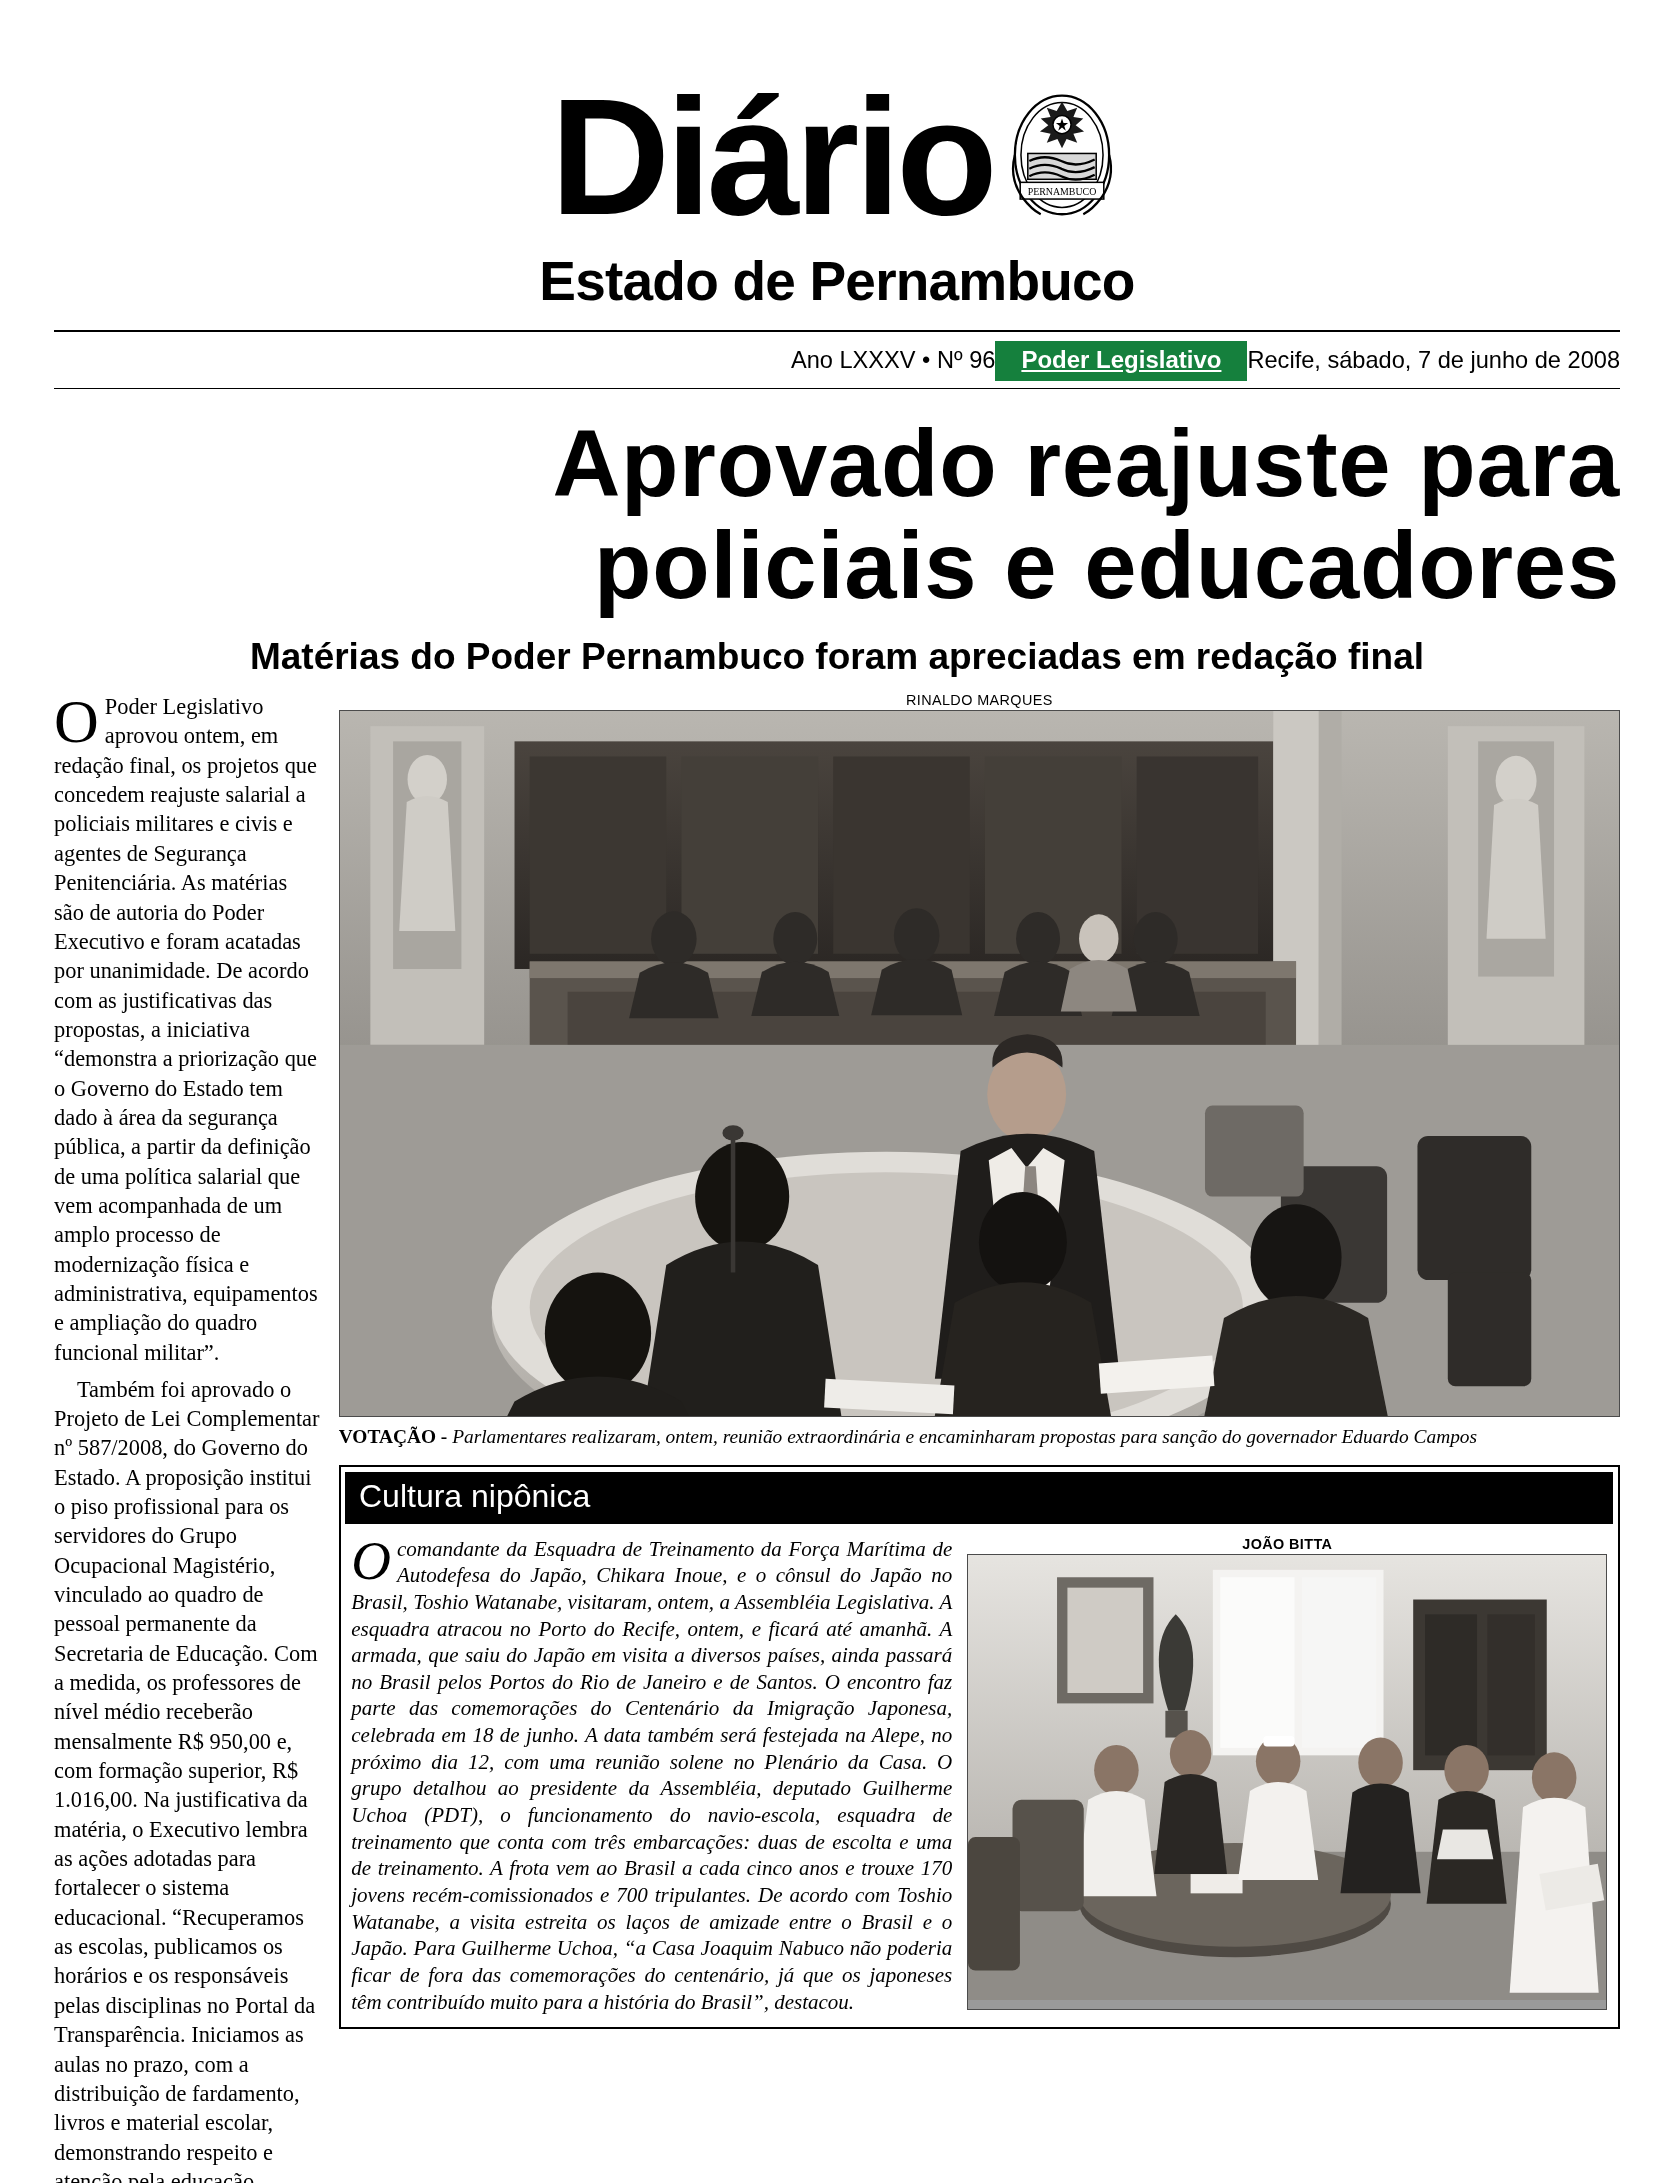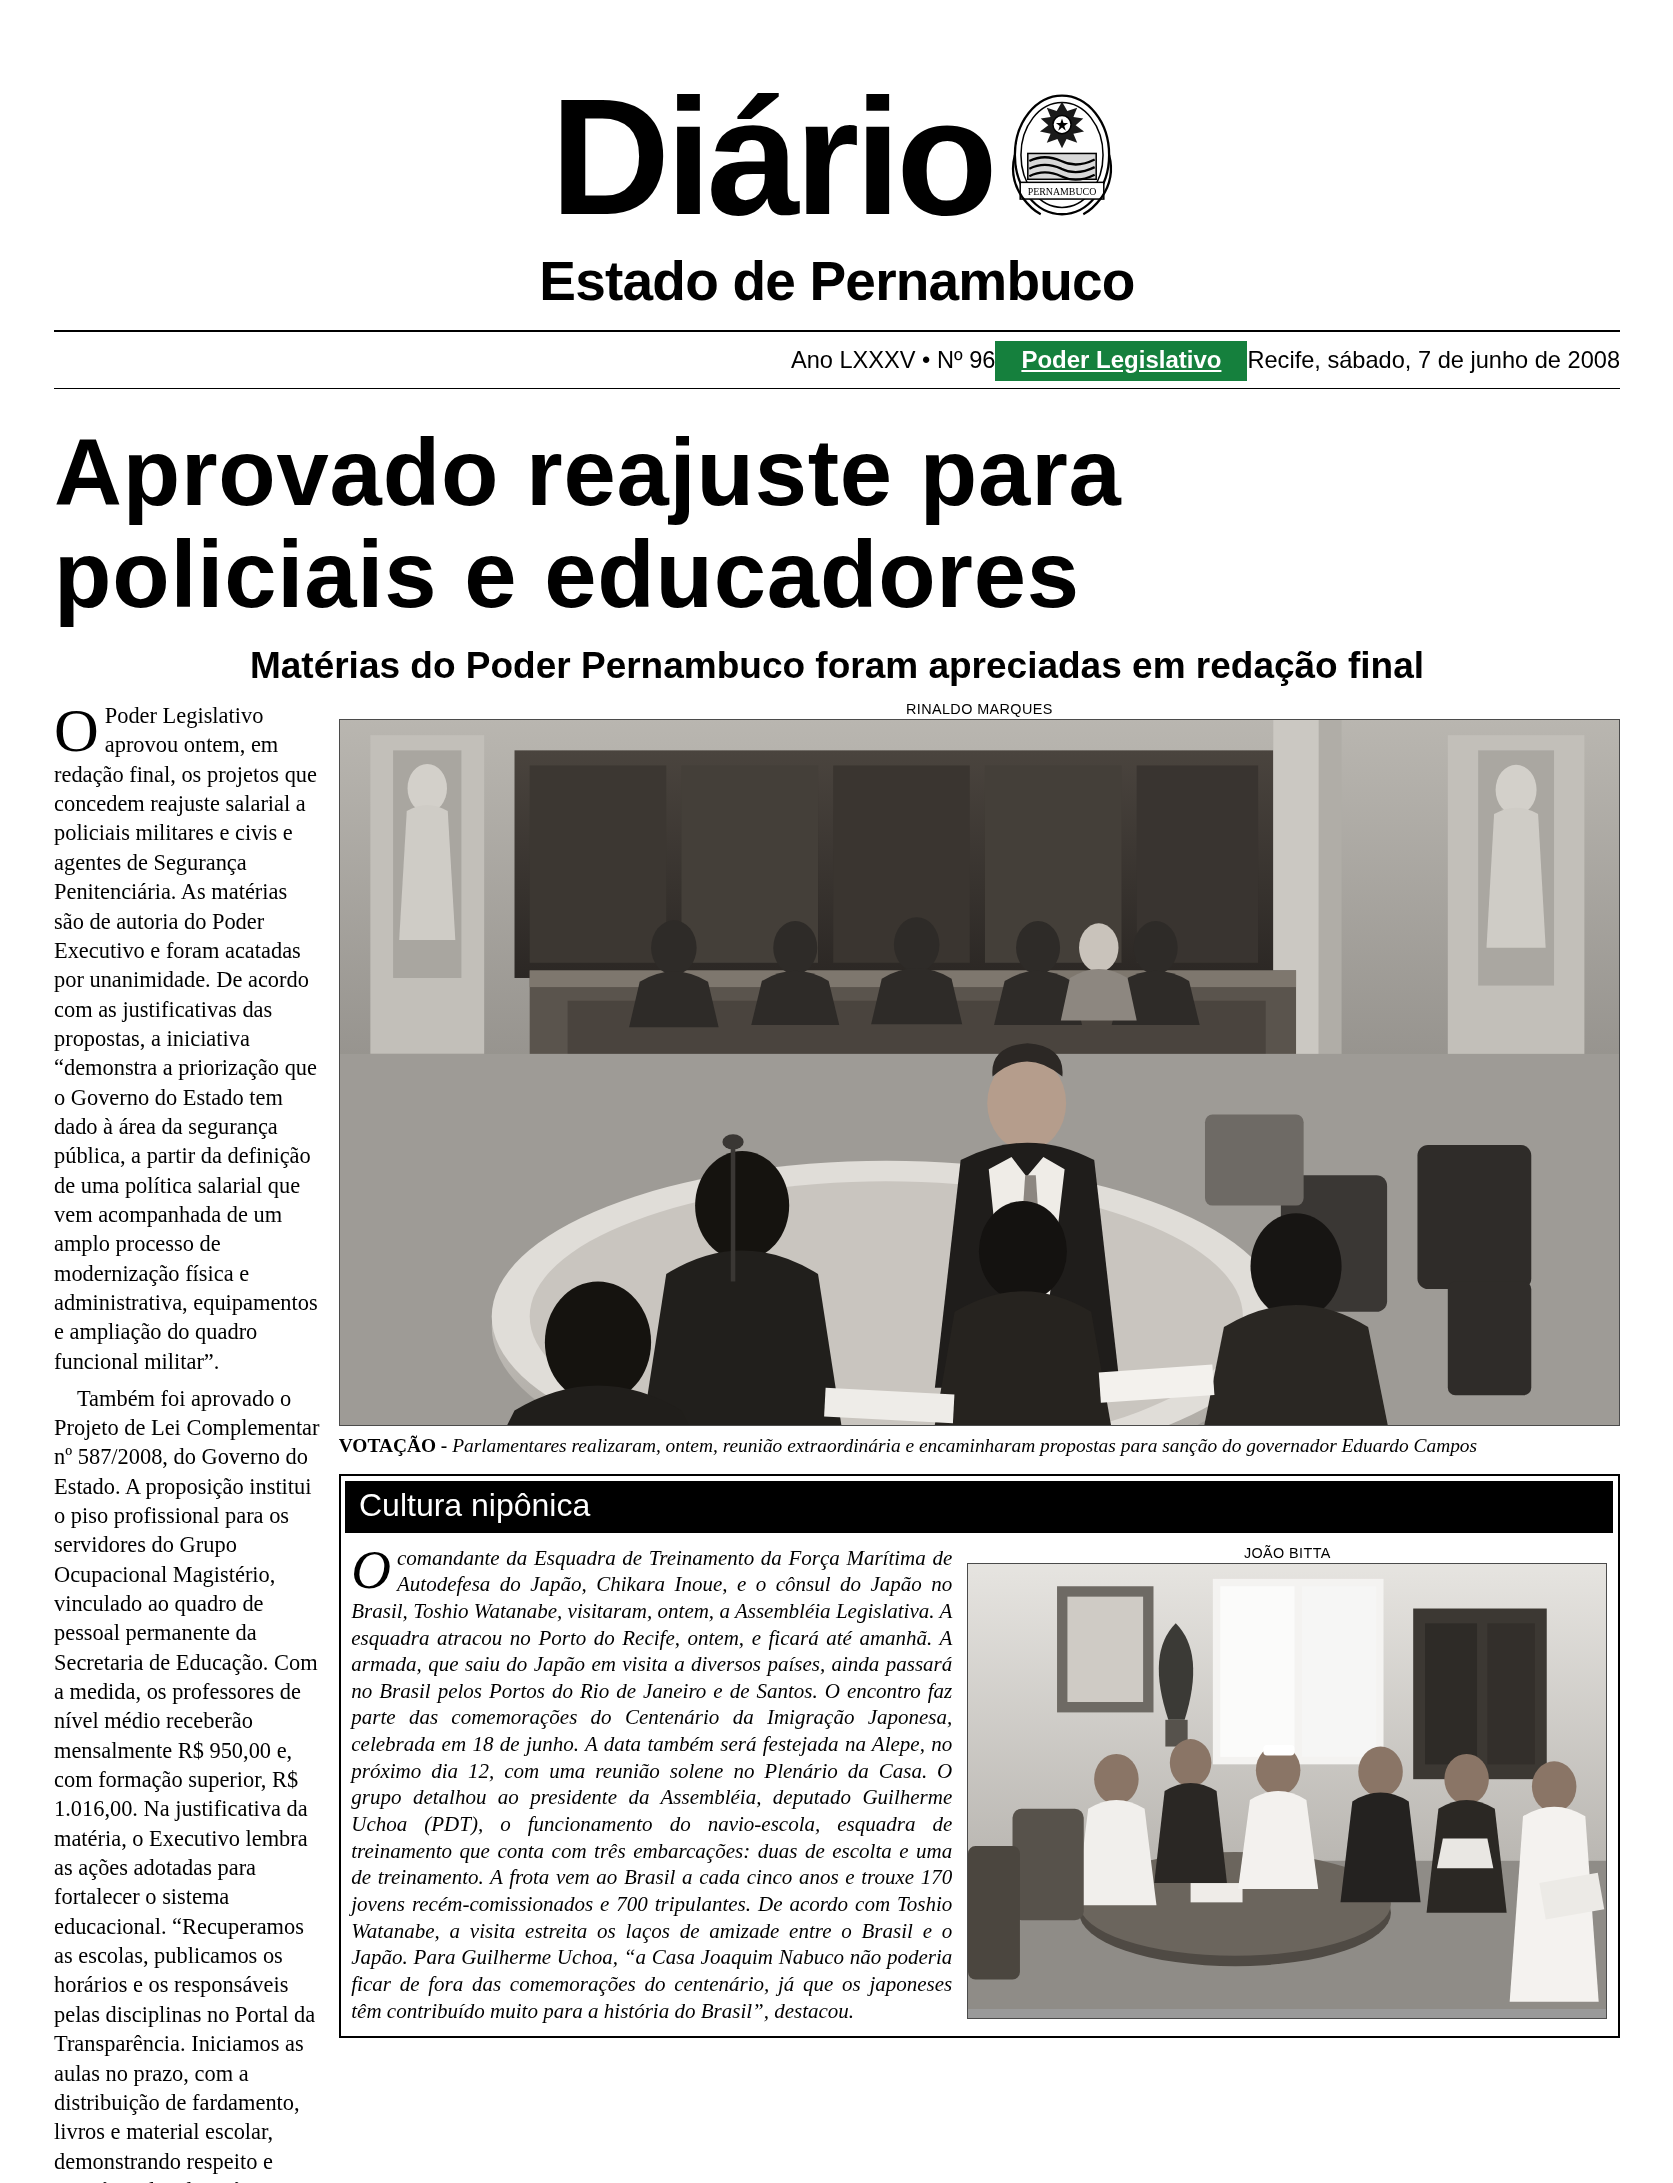--- a/index.html
+++ b/index.html
@@ -88,27 +88,27 @@
   }
 
   .rule-thin {
     border: 0;
     border-top: 1.5px solid #000;
     margin: 0;
   }
 
   
   .headline {
-    text-align: left;
+    text-align: right;
     font-family: "Liberation Sans", sans-serif;
     font-weight: bold;
     font-size: 94px;
     line-height: 1.08;
     letter-spacing: 0.8px;
-    margin-top: 33px;
+    margin-top: 24px;
   }
   .subheadline {
     text-align: center;
     font-family: "Liberation Sans", sans-serif;
     font-weight: bold;
     font-size: 37px;
     letter-spacing: 0px;
     margin-top: 20px;
   }
 
@@ -201,21 +201,21 @@
     line-height: 1.27;
     text-align: justify;
   }
   .culture-text .dropcap2 {
     float: left;
     font-style: italic;
     font-size: 55px;
     line-height: 0.8;
     padding: 3px 6px 0 0;
   }
-  .culture-photo-wrap { flex: 1 1 auto; }
+  .culture-photo-wrap { flex: 1 1 auto; font-weight: bold; }
   .photo-culture {
     position: relative;
     width: 100%;
     height: 456px;
     overflow: hidden;
     background: #9a9a9a;
     border: 0.8px solid #4b4b4b;
     box-sizing: border-box;
   }
 

